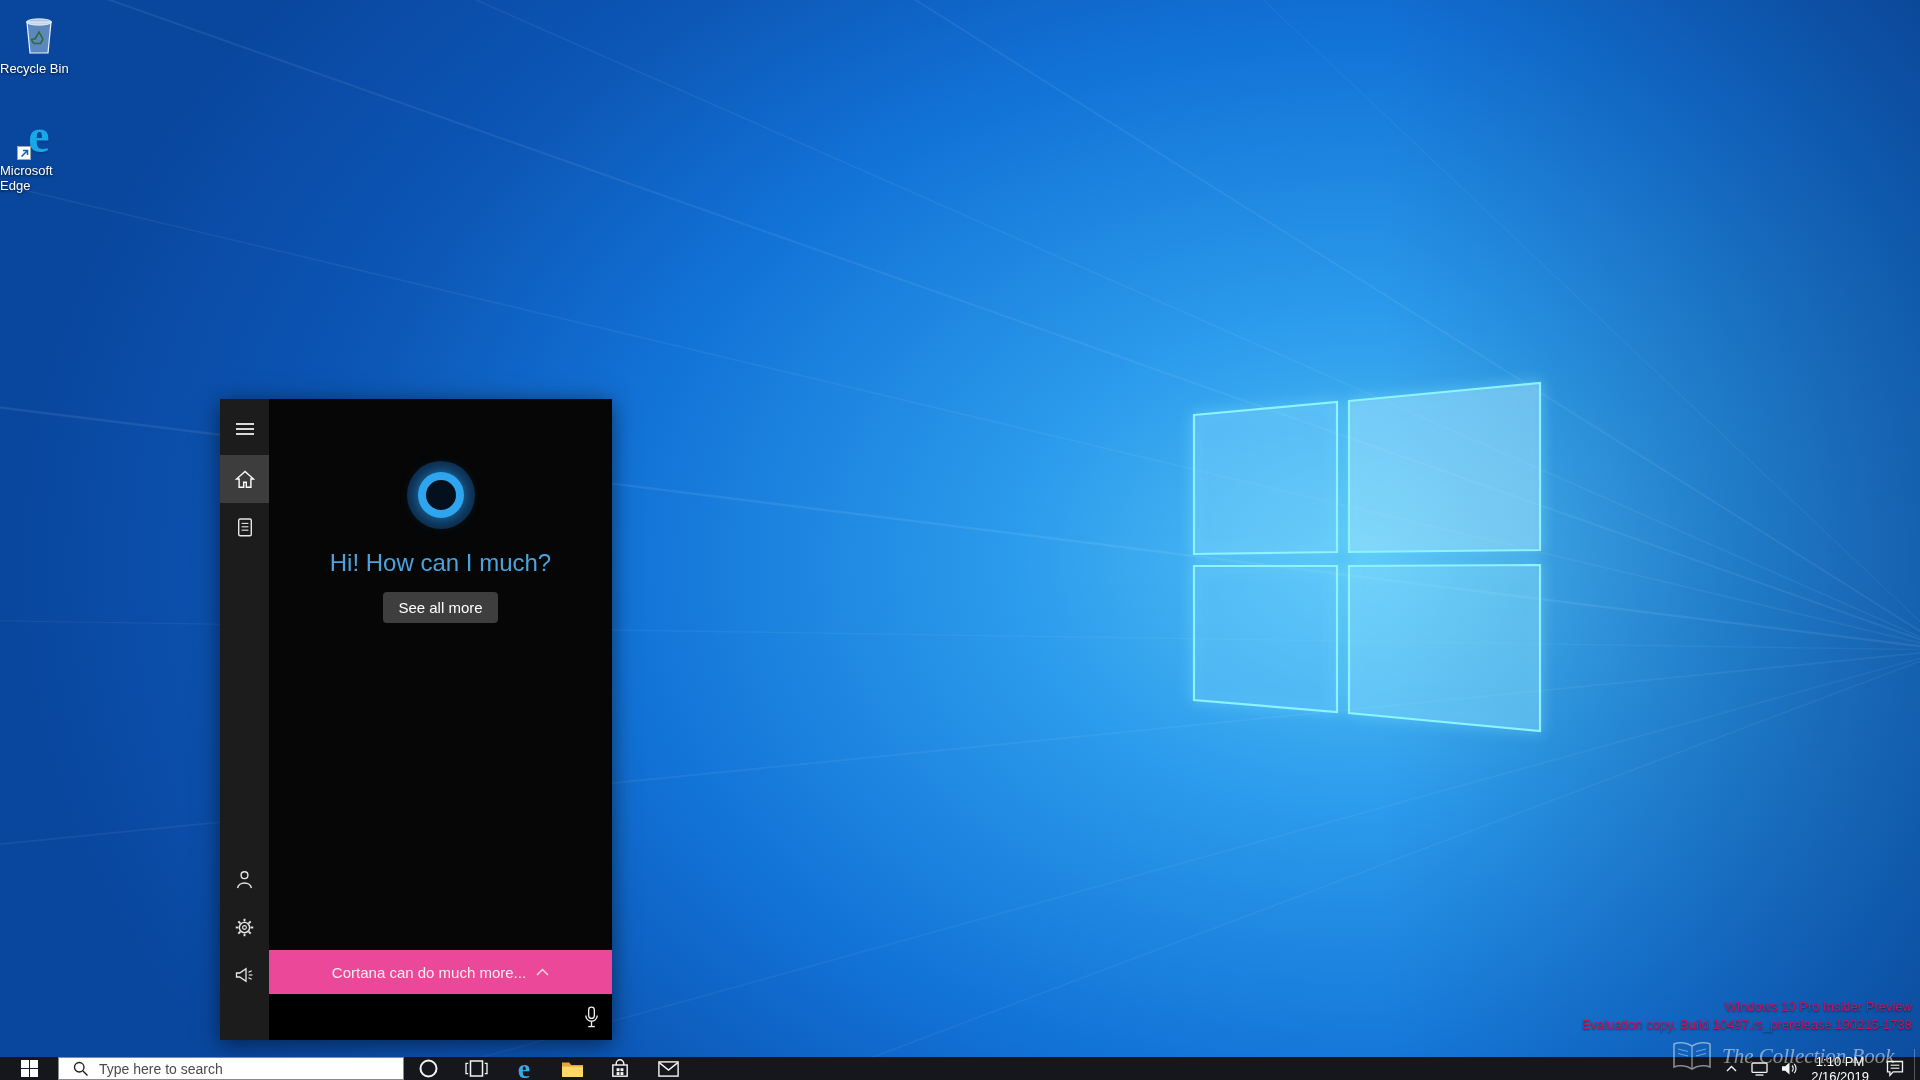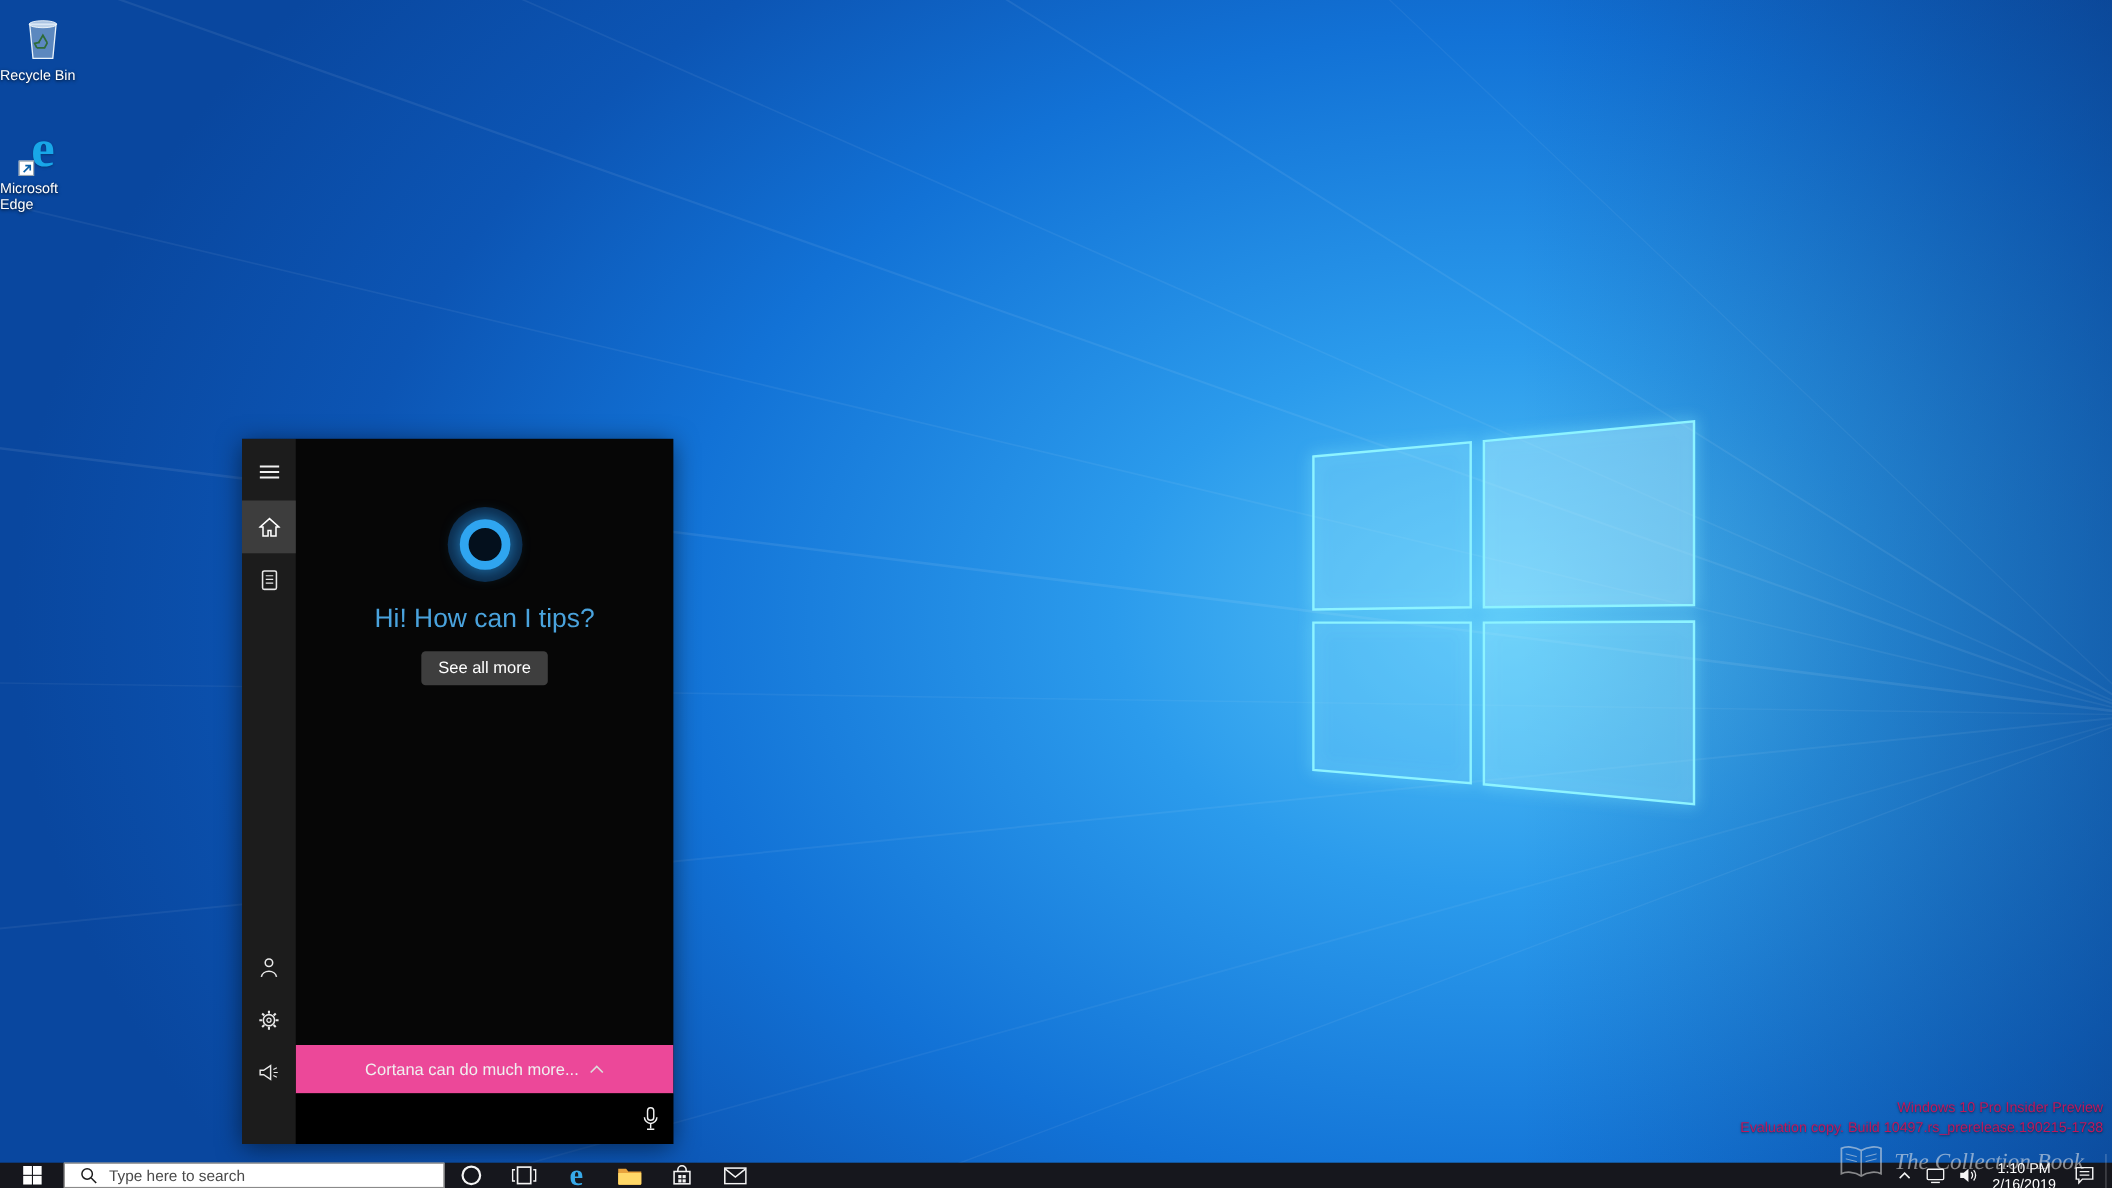--- a/index.html
+++ b/index.html
@@ -189,21 +189,21 @@
             <path d="M13.8 8 h3.7"></path>
           </g>
       </svg>
     </div>
   </div>
 
   <div class="cortana-main">
     <div class="orb">
       <div class="orb-ring"></div>
     </div>
-    <div class="cortana-greeting">Hi! How can I tips?</div>
+    <div class="cortana-greeting">Hi! How can I much?</div>
     <div class="tips-row">
       <button class="tips-button">See all more</button>
     </div>
 
     <div class="cortana-footer">
       <span>Cortana can do much more...</span>
       <svg width="13" height="8" viewBox="0 0 13 8">
         <polyline points="1,7 6.5,1.5 12,7" fill="none" stroke="#dcdcdc" stroke-width="1.5"></polyline>
       </svg>
     </div>

